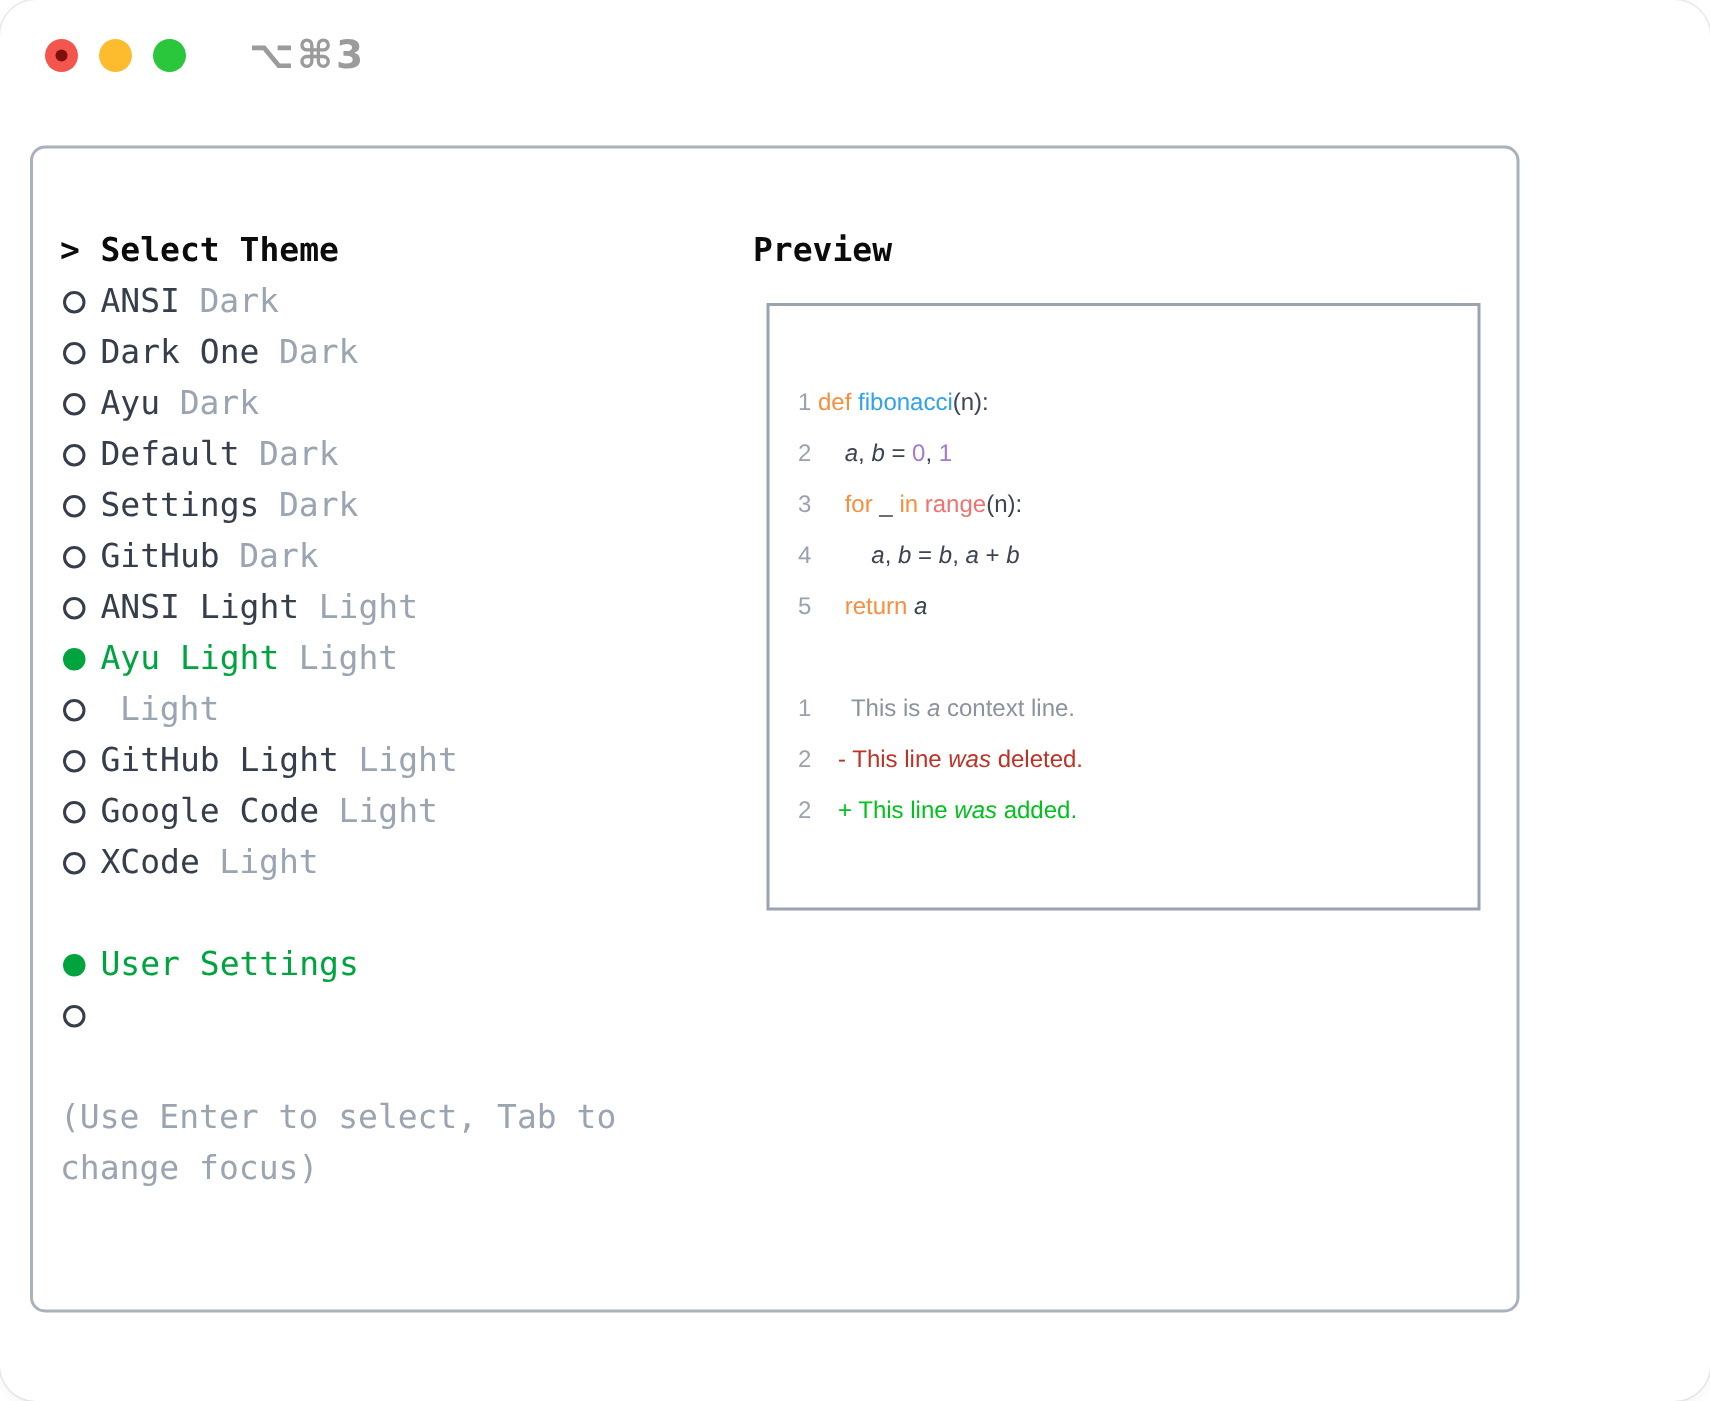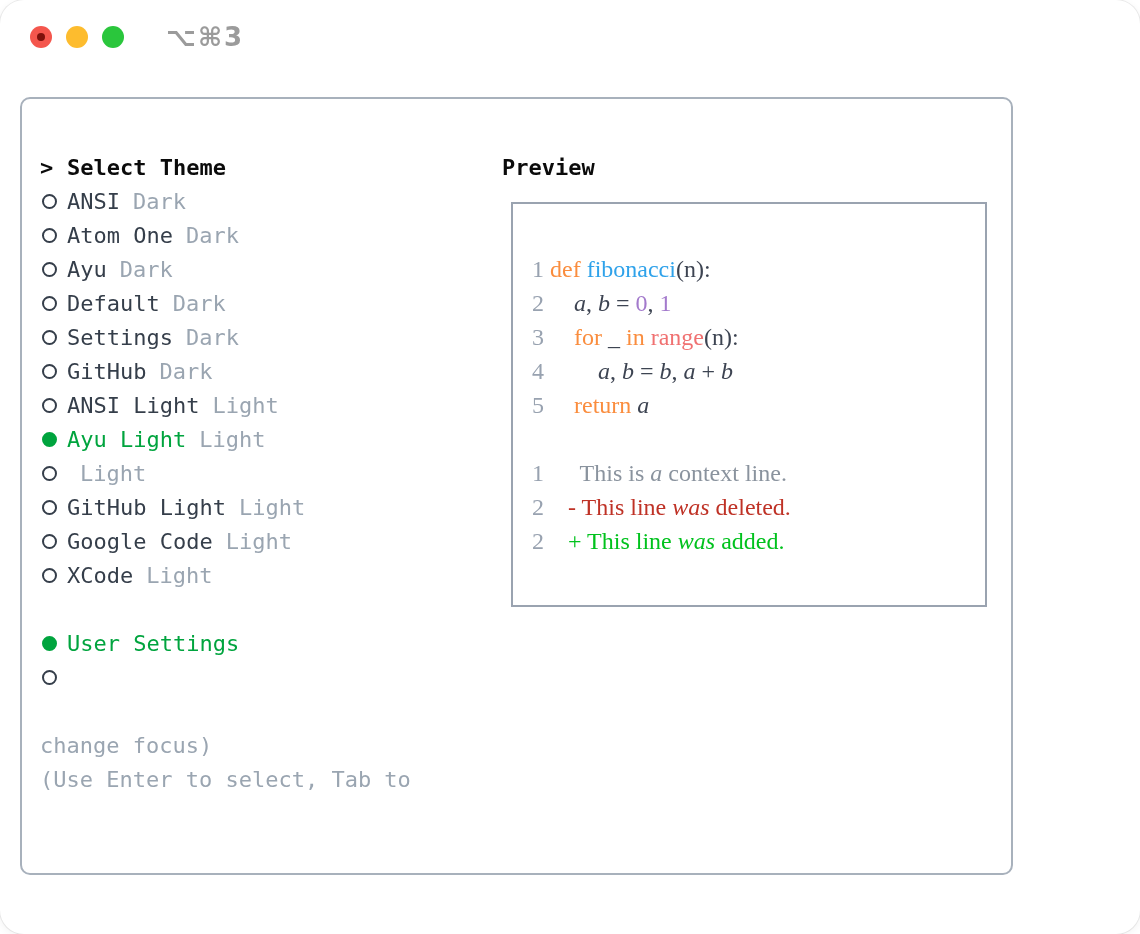--- a/index.html
+++ b/index.html
@@ -53,21 +53,21 @@
   .opt.sel .name { color:var(--selected_green); }
   .variant { color:var(--muted); margin-left:13px; }
   .help-line { color:var(--muted); }
 
   
   .preview-title { position:absolute; left:480px; top:51px;text-align:right; }
   .preview-box {
     position:absolute; left:489px; top:103px; width:476px; height:405px;
     border:2px solid var(--preview_border); box-sizing:border-box; background:#ffffff;
   }
-  #preview-code { margin:0; padding:48px 0 0 19px; font-family:Liberation Serif, serif; font-size:24px; }
+  #preview-code { margin:0; padding:48px 0 0 19px; font-family:Liberation Sans, sans-serif; font-size:16px; }
   .pline { height:34px; line-height:34px; white-space:pre; }
 </style>
 </head>
 <body>
 
 <div class="window">
 
   <div class="titlebar">
     <span class="tl tl-close"></span>
     <span class="tl tl-min"></span>
@@ -79,21 +79,21 @@
 
     <div class="left-col">
 
       <div class="row">
         <span class="caret">&gt;</span>
         <span class="header-text">Select Theme</span>
       </div>
 
       <div id="theme-list">
           <div class="row opt"><span class="radio"></span><span class="name">ANSI</span><span class="variant">Dark</span></div>
-          <div class="row opt"><span class="radio"></span><span class="name">Atom One</span><span class="variant">Dark</span></div>
+          <div class="row opt"><span class="radio"></span><span class="name">Dark One</span><span class="variant">Dark</span></div>
           <div class="row opt"><span class="radio"></span><span class="name">Ayu</span><span class="variant">Dark</span></div>
           <div class="row opt"><span class="radio"></span><span class="name">Default</span><span class="variant">Dark</span></div>
           <div class="row opt"><span class="radio"></span><span class="name">Settings</span><span class="variant">Dark</span></div>
           <div class="row opt"><span class="radio"></span><span class="name">GitHub</span><span class="variant">Dark</span></div>
           <div class="row opt"><span class="radio"></span><span class="name">ANSI Light</span><span class="variant">Light</span></div>
           <div class="row opt sel"><span class="radio sel"></span><span class="name">Ayu Light</span><span class="variant">Light</span></div>
           <div class="row opt"><span class="radio"></span><span class="variant">Light</span></div>
           <div class="row opt"><span class="radio"></span><span class="name">GitHub Light</span><span class="variant">Light</span></div>
           <div class="row opt"><span class="radio"></span><span class="name">Google Code</span><span class="variant">Light</span></div>
           <div class="row opt"><span class="radio"></span><span class="name">XCode</span><span class="variant">Light</span></div>
@@ -103,22 +103,22 @@
 
 
       <div id="apply-list">
           <div class="row opt sel"><span class="radio sel"></span><span class="name">User Settings</span></div>
           <div class="row opt"><span class="radio"></span></div>
         </div>
 
       <div class="spacer"></div>
 
       <div class="help">
+        <div class="row help-line">(Use Enter to select, Tab to</div>
         <div class="row help-line">change focus)</div>
-        <div class="row help-line">(Use Enter to select, Tab to</div>
       </div>
 
     </div>
 
     <div class="row preview-title">
       <span class="header-text">Preview</span>
     </div>
 
     <div class="preview-box">
       <pre id="preview-code"><div class="pline"><span style="color: rgb(152, 162, 176);">1 </span><span style="color: rgb(250, 141, 62);">def </span><span style="color: rgb(47, 162, 234);">fibonacci</span><span style="color: rgb(61, 68, 82);">(n):</span></div><div class="pline"><span style="color: rgb(152, 162, 176);">2 </span><span style="color: rgb(61, 68, 82);">    </span><span style="color: rgb(61, 68, 82); font-style: italic;">a</span><span style="color: rgb(61, 68, 82);">, </span><span style="color: rgb(61, 68, 82); font-style: italic;">b</span><span style="color: rgb(61, 68, 82);"> = </span><span style="color: rgb(163, 122, 204);">0</span><span style="color: rgb(61, 68, 82);">, </span><span style="color: rgb(163, 122, 204);">1</span></div><div class="pline"><span style="color: rgb(152, 162, 176);">3 </span><span style="color: rgb(61, 68, 82);">    </span><span style="color: rgb(250, 141, 62);">for</span><span style="color: rgb(61, 68, 82);"> _ </span><span style="color: rgb(250, 141, 62);">in</span><span style="color: rgb(61, 68, 82);"> </span><span style="color: rgb(240, 113, 113);">range</span><span style="color: rgb(61, 68, 82);">(n):</span></div><div class="pline"><span style="color: rgb(152, 162, 176);">4 </span><span style="color: rgb(61, 68, 82);">        </span><span style="color: rgb(61, 68, 82); font-style: italic;">a</span><span style="color: rgb(61, 68, 82);">, </span><span style="color: rgb(61, 68, 82); font-style: italic;">b</span><span style="color: rgb(61, 68, 82);"> = </span><span style="color: rgb(61, 68, 82); font-style: italic;">b</span><span style="color: rgb(61, 68, 82);">, </span><span style="color: rgb(61, 68, 82); font-style: italic;">a</span><span style="color: rgb(61, 68, 82);"> + </span><span style="color: rgb(61, 68, 82); font-style: italic;">b</span></div><div class="pline"><span style="color: rgb(152, 162, 176);">5 </span><span style="color: rgb(61, 68, 82);">    </span><span style="color: rgb(250, 141, 62);">return</span><span style="color: rgb(61, 68, 82);"> </span><span style="color: rgb(61, 68, 82); font-style: italic;">a</span></div><div class="pline">&nbsp;</div><div class="pline"><span style="color: rgb(152, 162, 176);">1 </span><span style="color: rgb(138, 147, 158);">     This is </span><span style="color: rgb(138, 147, 158); font-style: italic;">a</span><span style="color: rgb(138, 147, 158);"> context line.</span></div><div class="pline"><span style="color: rgb(152, 162, 176);">2 </span><span style="color: rgb(191, 50, 38);">   - This line </span><span style="color: rgb(191, 50, 38); font-style: italic;">was</span><span style="color: rgb(191, 50, 38);"> deleted.</span></div><div class="pline"><span style="color: rgb(152, 162, 176);">2 </span><span style="color: rgb(0, 194, 29);">   + This line </span><span style="color: rgb(0, 194, 29); font-style: italic;">was</span><span style="color: rgb(0, 194, 29);"> added.</span></div></pre>

